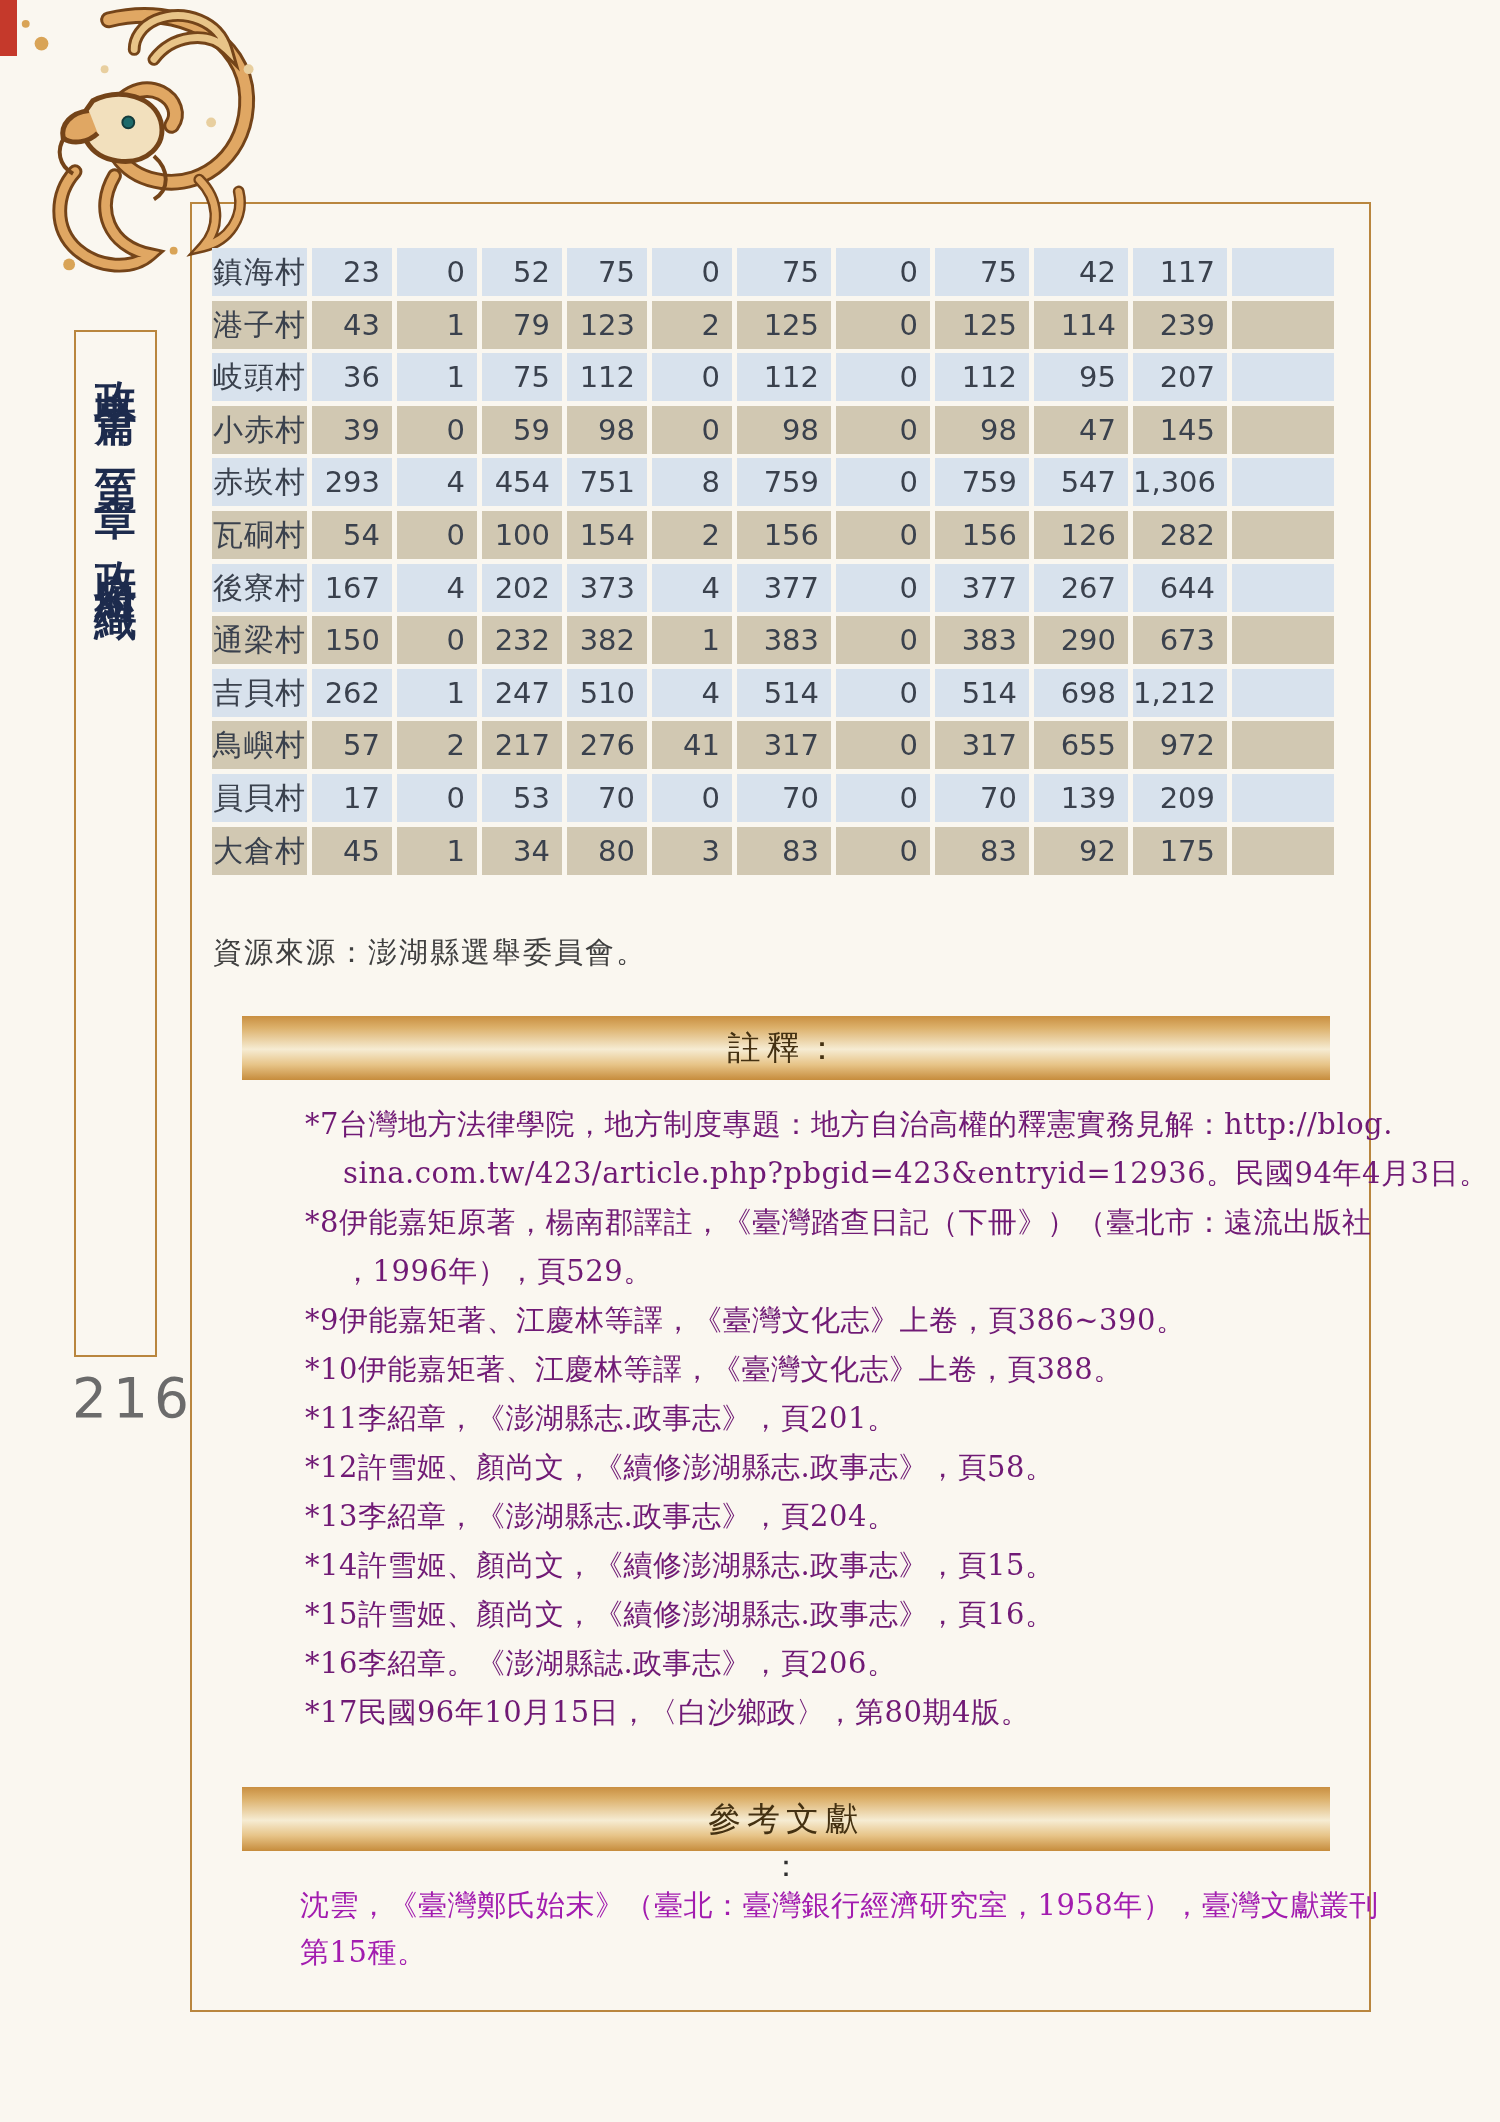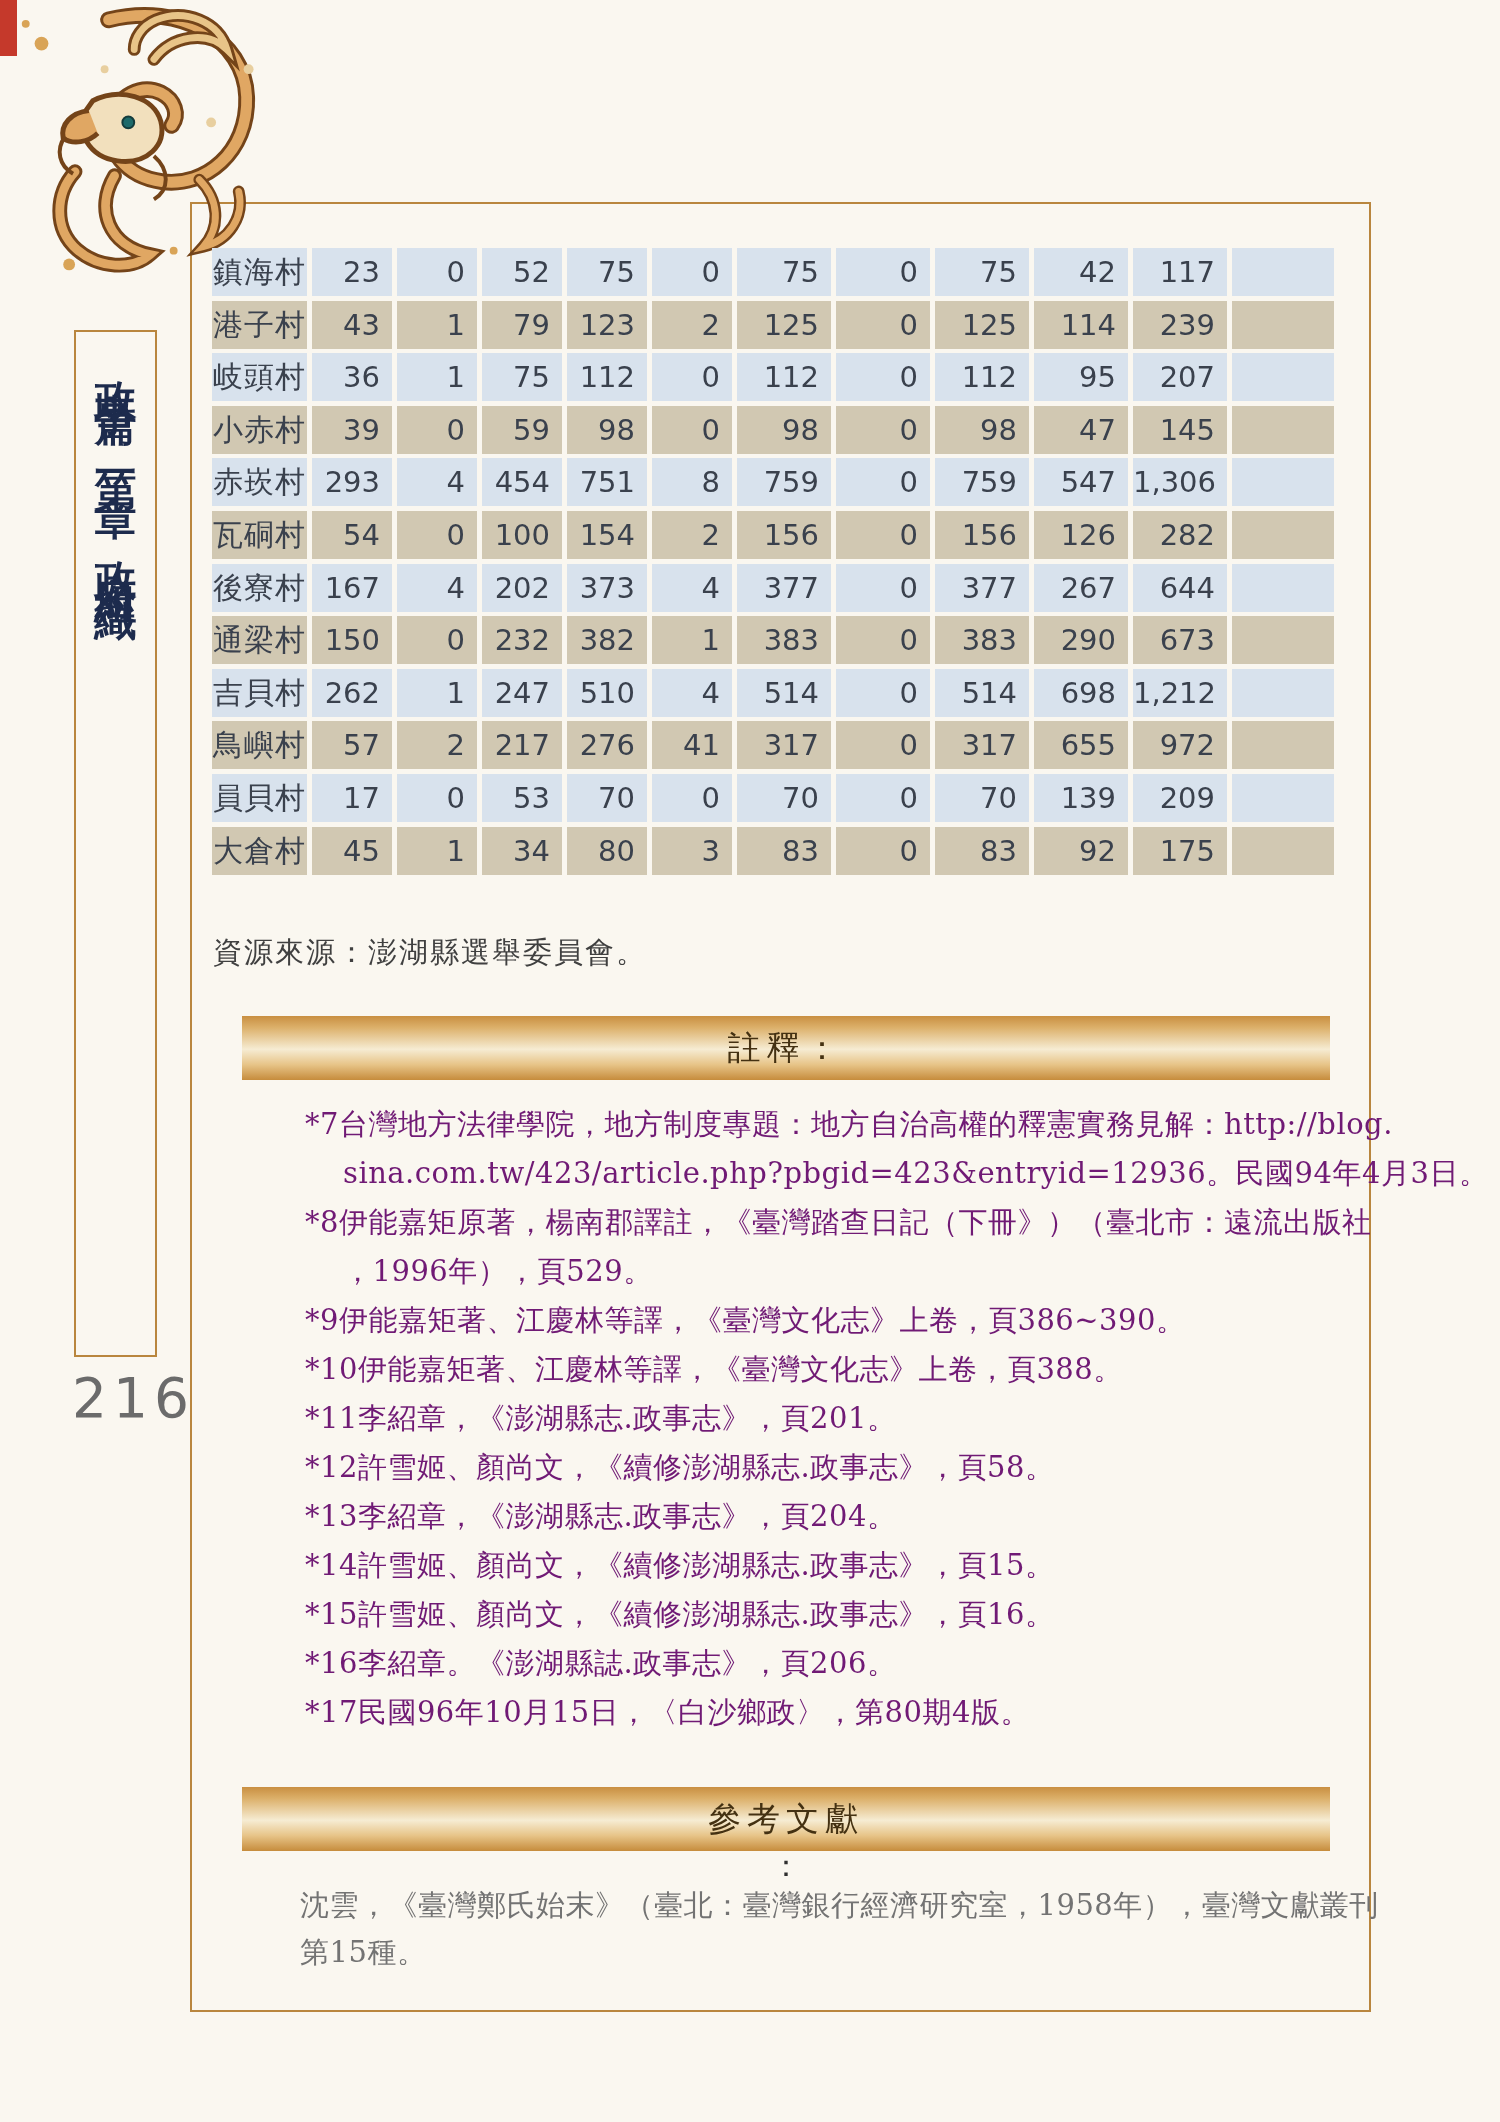--- a/index.html
+++ b/index.html
@@ -74,21 +74,21 @@
   }
   .fn{line-height:49px;white-space:nowrap;letter-spacing:0.5px;}
   .fn[data-indent="true"]{padding-left:38px;}
   
   .refs-colon{
     position:absolute;left:242px;top:1846px;width:1088px;
     text-align:center;font-size:30px;color:#2f2f2f;
   }
   .references{
     position:absolute;left:300px;top:1882px;width:1060px;
-    font-size:29px;color:#737373;
+    font-size:29px;color:#a21caf;
   }
   .ref-line{line-height:47px;white-space:nowrap;letter-spacing:0.5px;}
 </style>
 </head>
 <body>
 
 <div class="page">
 
   <div class="red-mark"></div>
 

